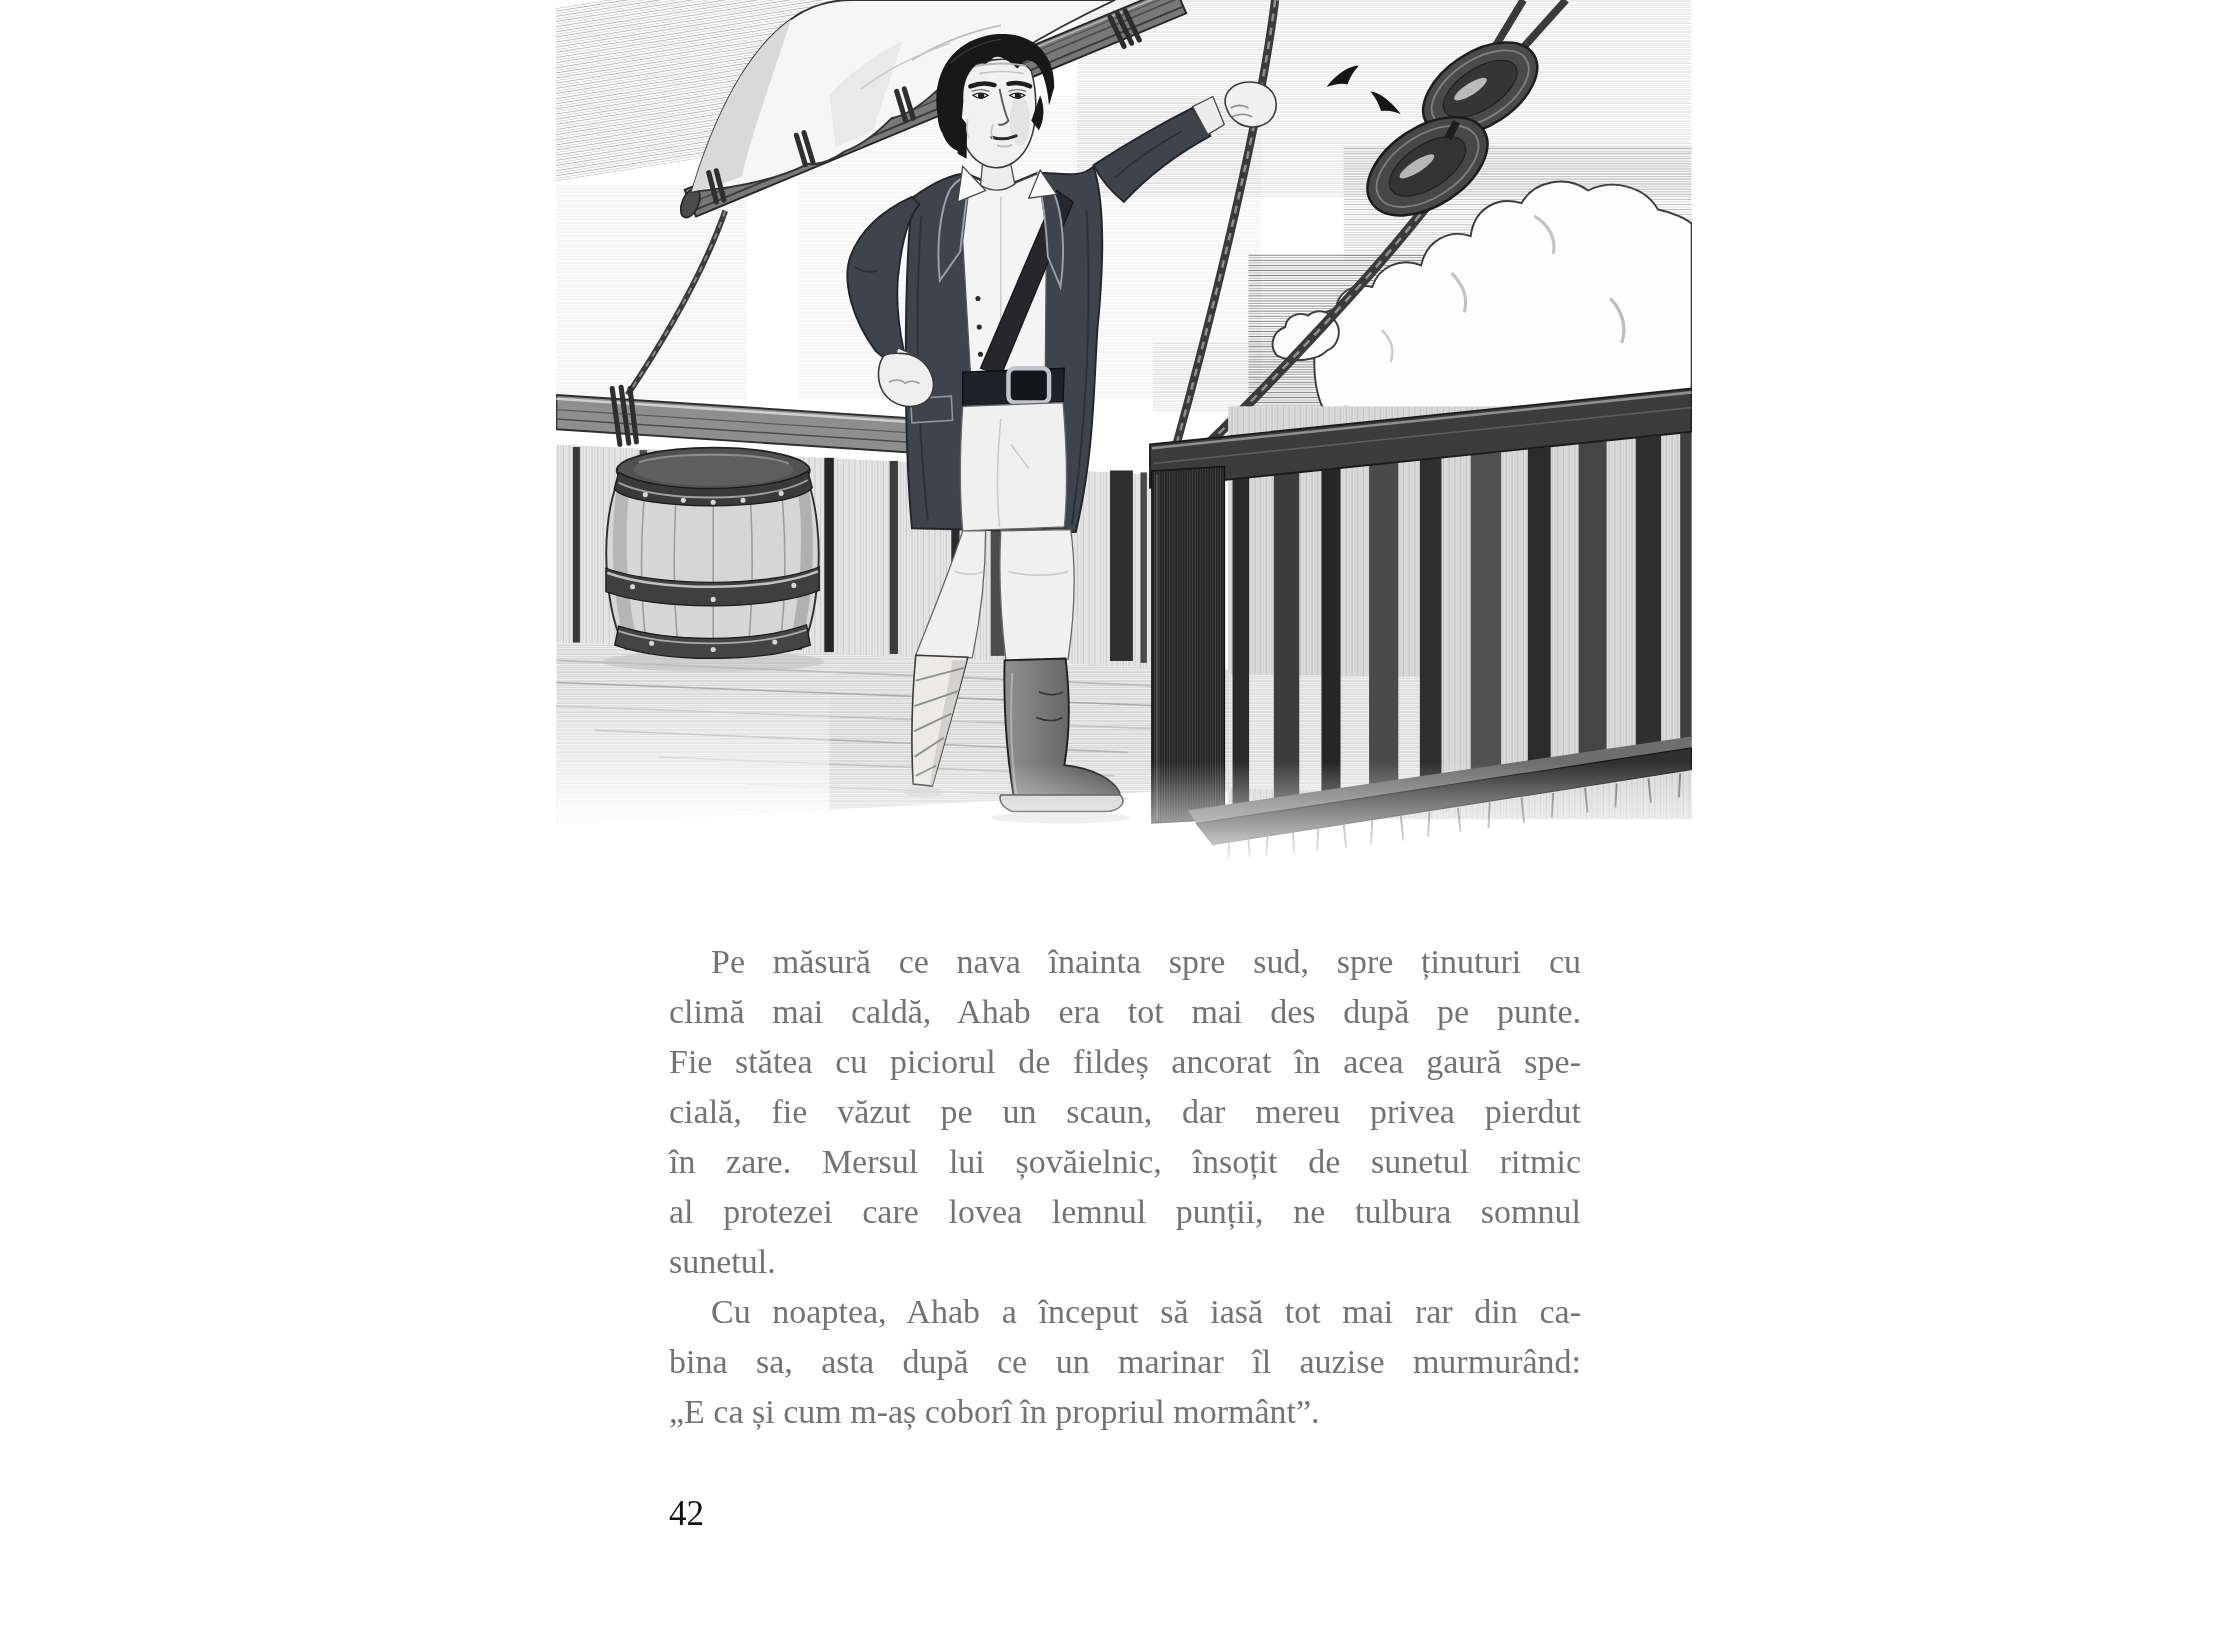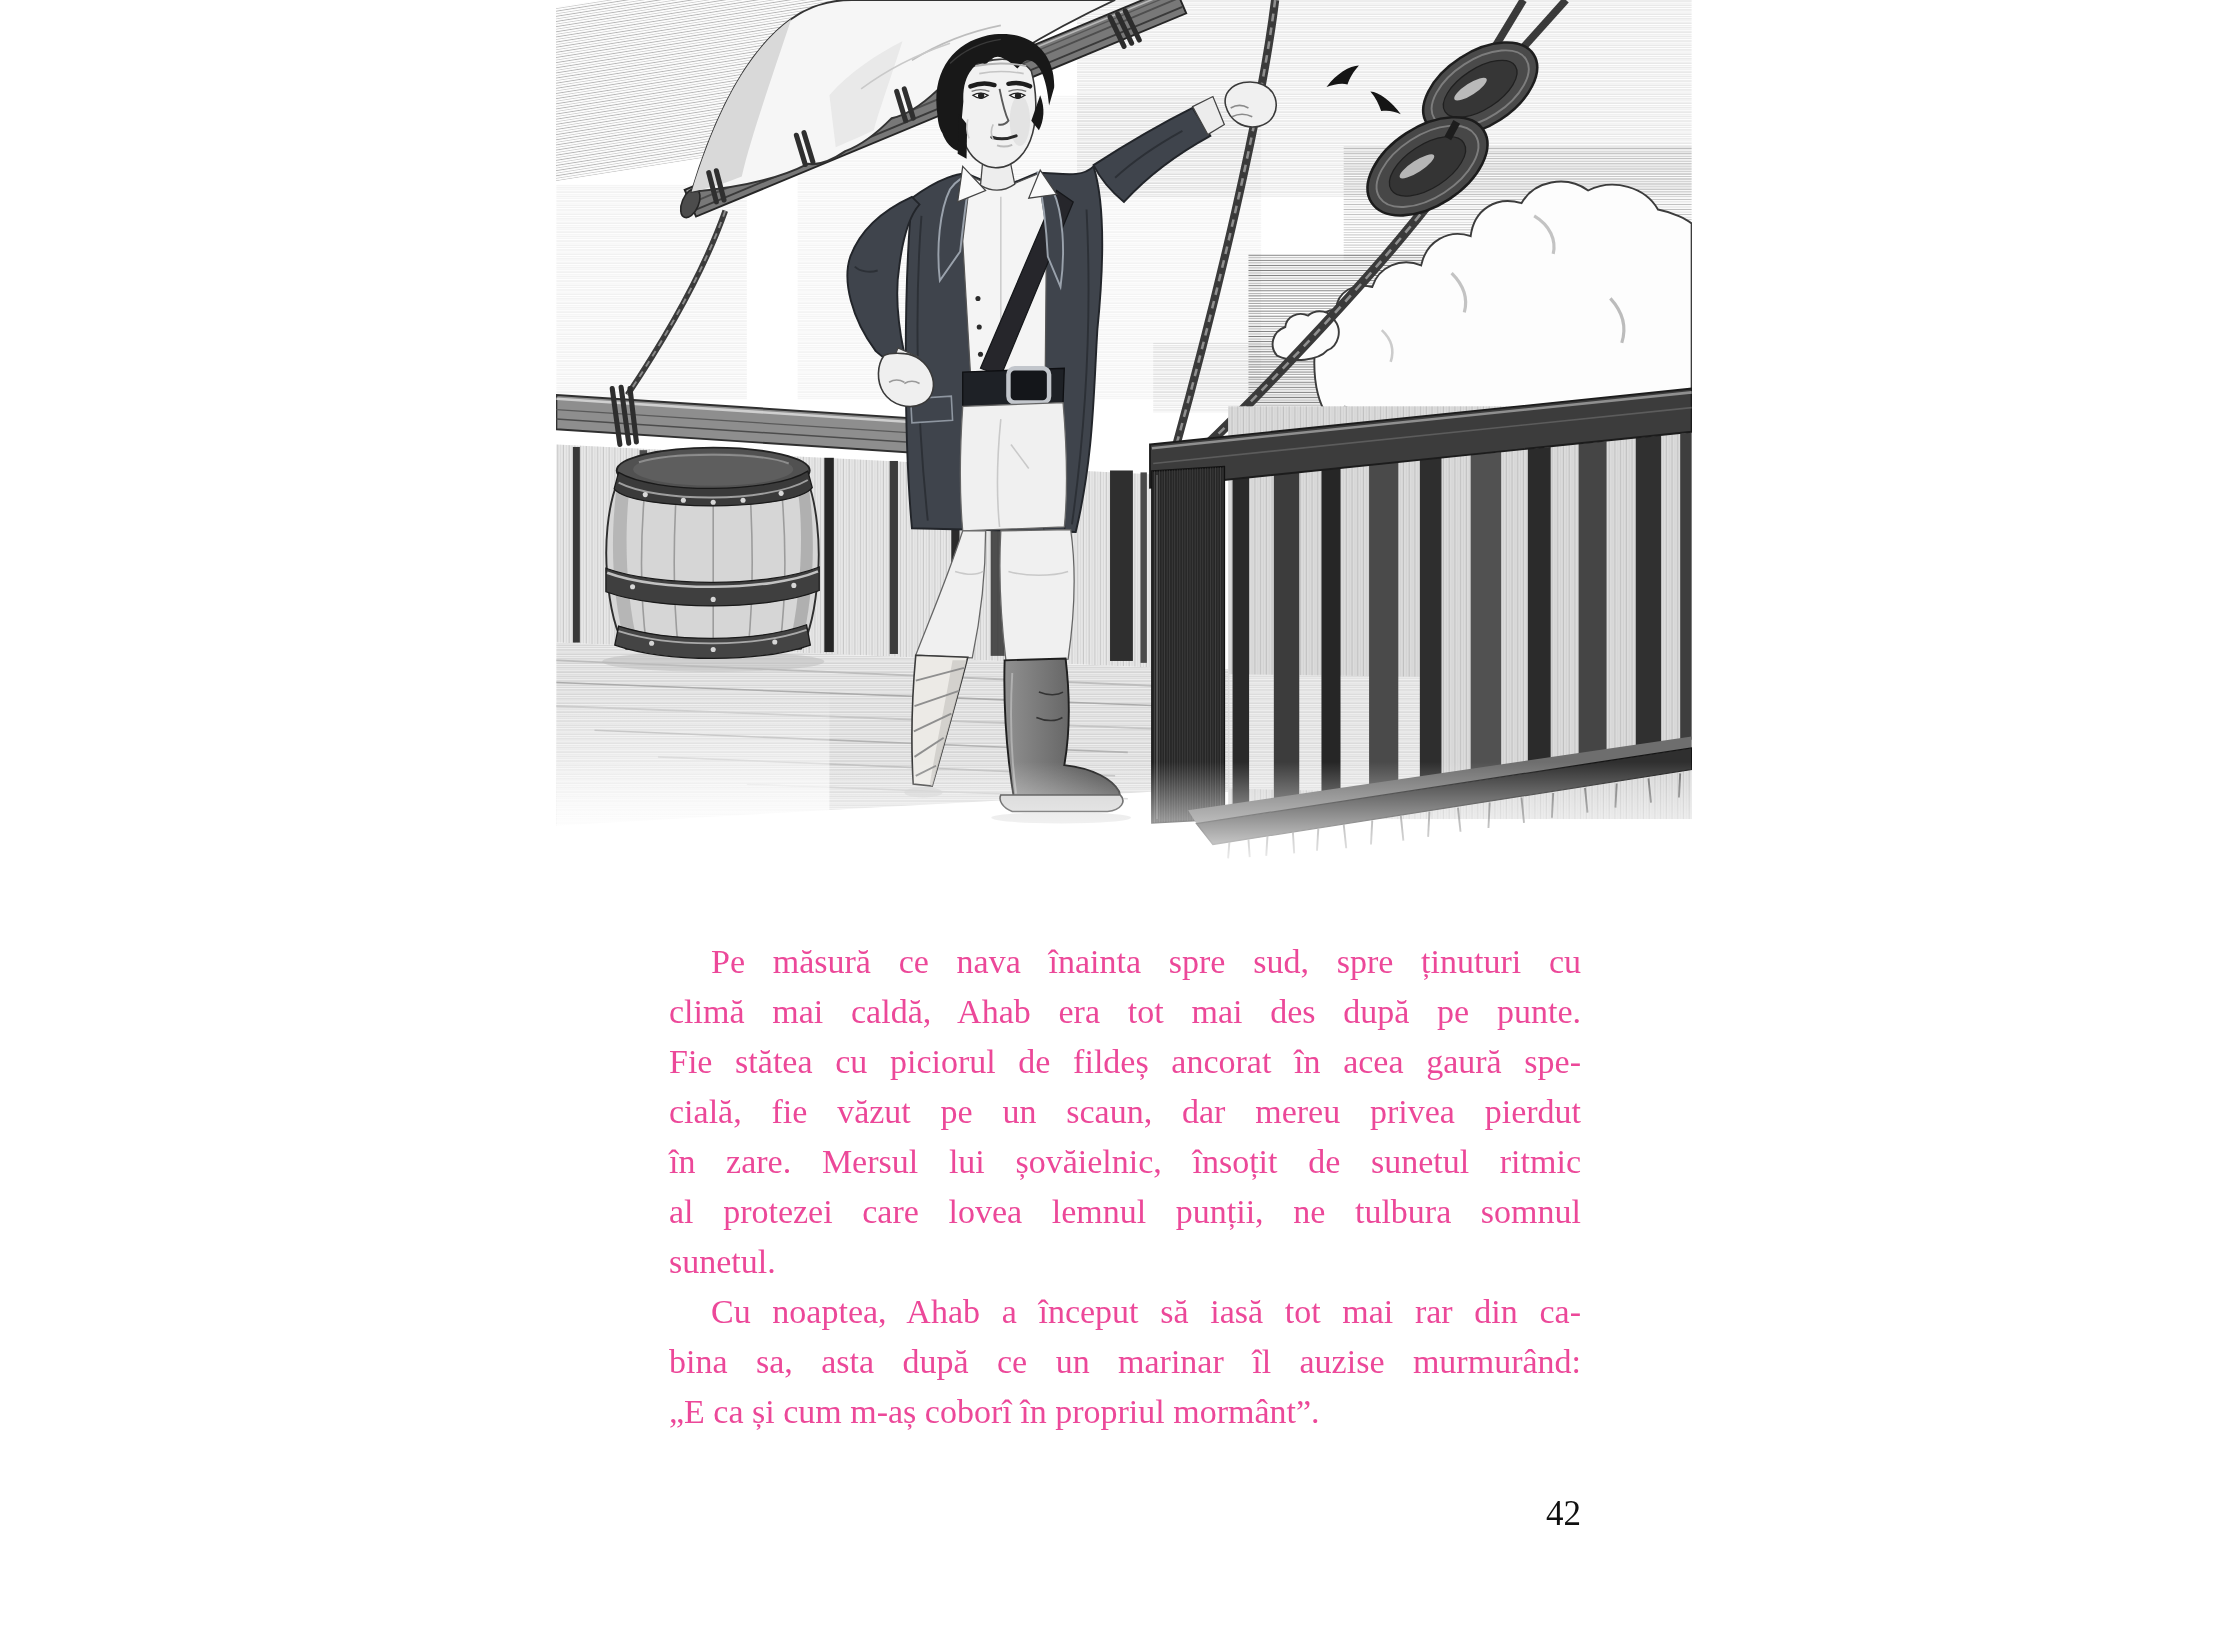--- a/index.html
+++ b/index.html
@@ -5,28 +5,28 @@
   html,body{margin:0;padding:0;}
   body{
     width:2239px;height:1650px;background:#ffffff;position:relative;
     font-family:"Liberation Serif", serif;
   }
   .page{position:absolute;left:0;top:0;width:2239px;height:1650px;background:#ffffff;overflow:hidden;}
   .illustration{position:absolute;left:556px;top:0;width:1136px;height:927px;}
   .illustration svg{display:block;width:100%;height:100%;}
   .text-block{
     position:absolute;left:669px;top:937px;width:912px;
-    color:#ec4899;font-size:34px;
+    color:#737373;font-size:34px;
   }
   .line{height:50px;line-height:50px;text-align:justify;text-align-last:justify;white-space:nowrap;}
   .line.first{text-indent:42px;}
   .line.last{text-align-last:left;}
   .page-number{
     position:absolute;left:669px;top:1494px;width:912px;
-    text-align:right;font-size:35px;color:#101010;
+    text-align:left;font-size:35px;color:#101010;
   }
 </style>
 </head>
 <body>
 
 <div class="page">
 
   <div class="illustration">
   <svg viewBox="0 0 1788 1460" xmlns="http://www.w3.org/2000/svg">
     <defs>

